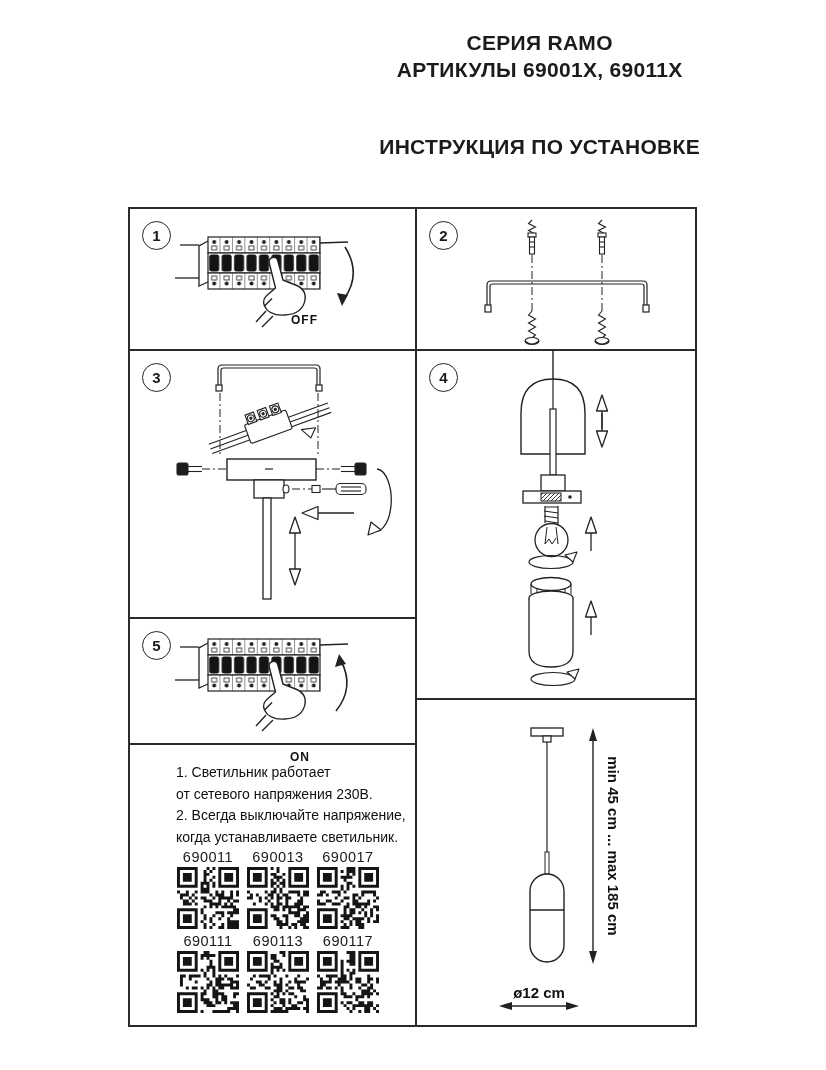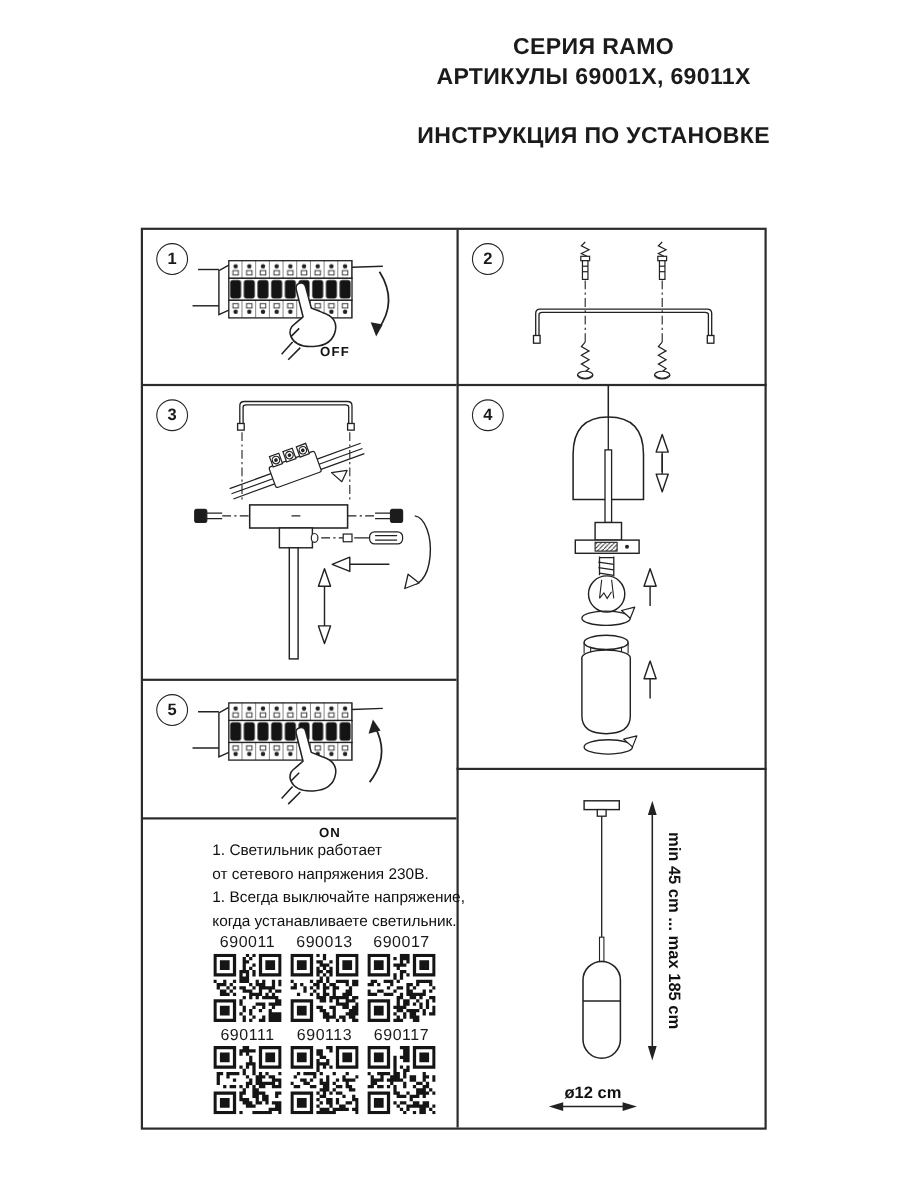--- a/index.html
+++ b/index.html
@@ -9,21 +9,21 @@
   .logo-box{position:absolute;left:133px;top:37px;width:104px;height:124px;
             border:2px solid #242424;box-sizing:border-box;text-align:center;background:#fff;}
   .logo-word{font-family:"Liberation Serif",serif;font-weight:bold;font-size:31px;
              line-height:30px;letter-spacing:0.5px;color:#1d1d1d;}
   .logo-word.first{margin-top:13px;}
   .logo-group{font-size:12.5px;letter-spacing:6px;color:#3a3a3a;margin-top:4px;padding-left:5px;}
   .flag{width:74px;height:9px;margin:6px auto 0;border:1px solid #555;box-sizing:border-box;
         background:linear-gradient(90deg,#3f9b44 0%,#3f9b44 30%,#ffffff 45%,#ffffff 55%,#c22233 70%,#c22233 100%);}
   .titles{position:absolute;right:126px;top:29px;text-align:center;font-weight:bold;
           font-size:21px;line-height:27px;letter-spacing:0.3px;color:#1b1b1b;white-space:nowrap;}
-  .titles .block2{margin-top:27px;}
+  .titles .block2{margin-top:50px;}
   
   .grid{position:absolute;left:128px;top:207px;width:569px;height:820px;
         border:2px solid #2b2b2b;box-sizing:border-box;background:#fff;}
   .div{position:absolute;background:#2b2b2b;}
   .panel{position:absolute;}
   .panel svg{position:absolute;left:0;top:0;}
   .badge{position:absolute;left:12px;top:12px;width:27px;height:27px;border:1.7px solid #242424;
          border-radius:50%;display:flex;align-items:center;justify-content:center;
          font-weight:bold;font-size:15px;background:#fff;z-index:2;}
   .sw-label{position:absolute;font-weight:bold;font-size:12px;letter-spacing:1px;color:#111;}
@@ -243,25 +243,25 @@
         <g transform="translate(0,-8)">
           <use href="#breaker-art"></use>
         </g>
         <use href="#hand-art" transform="translate(142,46)"></use>
         <path d="M206,92 q19,-24 5,-50" fill="none" stroke="#222" stroke-width="1.6"></path>
         <path d="M209,35 l-4,13 l11,-3 z" fill="#222"></path>
       </svg>
       <span class="sw-label" style="left:160px;top:92px;margin-top:39px;">ON</span>
     </div>
 
-    <div class="panel" style="left:0;top:536px;width:285px;height:236px;margin-left:17px;">
+    <div class="panel" style="left:0;top:536px;width:285px;height:236px;">
       <div class="note-text">
         <div>1. Светильник работает</div>
         <div>от сетевого напряжения 230В.</div>
-        <div>1. Всегда выключайте напряжение,</div>
+        <div>2. Всегда выключайте напряжение,</div>
         <div>когда устанавливаете светильник.</div>
       </div>
       <span class="qr-label" style="left:47px;top:104px;">690011</span>
       <span class="qr-label" style="left:117px;top:104px;">690013</span>
       <span class="qr-label" style="left:187px;top:104px;">690017</span>
       <svg class="qr" style="left:47px;top:122px;" viewBox="0 0 63 63">
           <path d="M0 0h3v3h-3zM3 0h3v3h-3zM6 0h3v3h-3zM9 0h3v3h-3zM12 0h3v3h-3zM15 0h3v3h-3zM18 0h3v3h-3zM30 0h3v3h-3zM36 0h3v3h-3zM42 0h3v3h-3zM45 0h3v3h-3zM48 0h3v3h-3zM51 0h3v3h-3zM54 0h3v3h-3zM57 0h3v3h-3zM60 0h3v3h-3zM0 3h3v3h-3zM18 3h3v3h-3zM27 3h3v3h-3zM33 3h3v3h-3zM42 3h3v3h-3zM60 3h3v3h-3zM0 6h3v3h-3zM6 6h3v3h-3zM9 6h3v3h-3zM12 6h3v3h-3zM18 6h3v3h-3zM27 6h3v3h-3zM30 6h3v3h-3zM42 6h3v3h-3zM48 6h3v3h-3zM51 6h3v3h-3zM54 6h3v3h-3zM60 6h3v3h-3zM0 9h3v3h-3zM6 9h3v3h-3zM9 9h3v3h-3zM12 9h3v3h-3zM18 9h3v3h-3zM27 9h3v3h-3zM36 9h3v3h-3zM42 9h3v3h-3zM48 9h3v3h-3zM51 9h3v3h-3zM54 9h3v3h-3zM60 9h3v3h-3zM0 12h3v3h-3zM6 12h3v3h-3zM9 12h3v3h-3zM12 12h3v3h-3zM18 12h3v3h-3zM27 12h3v3h-3zM33 12h3v3h-3zM42 12h3v3h-3zM48 12h3v3h-3zM51 12h3v3h-3zM54 12h3v3h-3zM60 12h3v3h-3zM0 15h3v3h-3zM18 15h3v3h-3zM24 15h3v3h-3zM27 15h3v3h-3zM30 15h3v3h-3zM36 15h3v3h-3zM42 15h3v3h-3zM60 15h3v3h-3zM0 18h3v3h-3zM3 18h3v3h-3zM6 18h3v3h-3zM9 18h3v3h-3zM12 18h3v3h-3zM15 18h3v3h-3zM18 18h3v3h-3zM24 18h3v3h-3zM30 18h3v3h-3zM36 18h3v3h-3zM42 18h3v3h-3zM45 18h3v3h-3zM48 18h3v3h-3zM51 18h3v3h-3zM54 18h3v3h-3zM57 18h3v3h-3zM60 18h3v3h-3zM24 21h3v3h-3zM27 21h3v3h-3zM30 21h3v3h-3zM0 24h3v3h-3zM9 24h3v3h-3zM18 24h3v3h-3zM24 24h3v3h-3zM27 24h3v3h-3zM30 24h3v3h-3zM39 24h3v3h-3zM45 24h3v3h-3zM54 24h3v3h-3zM60 24h3v3h-3zM3 27h3v3h-3zM6 27h3v3h-3zM9 27h3v3h-3zM15 27h3v3h-3zM33 27h3v3h-3zM39 27h3v3h-3zM42 27h3v3h-3zM45 27h3v3h-3zM54 27h3v3h-3zM60 27h3v3h-3zM3 30h3v3h-3zM12 30h3v3h-3zM18 30h3v3h-3zM24 30h3v3h-3zM27 30h3v3h-3zM36 30h3v3h-3zM42 30h3v3h-3zM45 30h3v3h-3zM48 30h3v3h-3zM51 30h3v3h-3zM54 30h3v3h-3zM6 33h3v3h-3zM9 33h3v3h-3zM15 33h3v3h-3zM27 33h3v3h-3zM30 33h3v3h-3zM33 33h3v3h-3zM42 33h3v3h-3zM51 33h3v3h-3zM57 33h3v3h-3zM60 33h3v3h-3zM6 36h3v3h-3zM9 36h3v3h-3zM12 36h3v3h-3zM18 36h3v3h-3zM33 36h3v3h-3zM36 36h3v3h-3zM39 36h3v3h-3zM42 36h3v3h-3zM48 36h3v3h-3zM54 36h3v3h-3zM27 39h3v3h-3zM33 39h3v3h-3zM39 39h3v3h-3zM45 39h3v3h-3zM48 39h3v3h-3zM51 39h3v3h-3zM54 39h3v3h-3zM57 39h3v3h-3zM0 42h3v3h-3zM3 42h3v3h-3zM6 42h3v3h-3zM9 42h3v3h-3zM12 42h3v3h-3zM15 42h3v3h-3zM18 42h3v3h-3zM24 42h3v3h-3zM57 42h3v3h-3zM60 42h3v3h-3zM0 45h3v3h-3zM18 45h3v3h-3zM24 45h3v3h-3zM39 45h3v3h-3zM42 45h3v3h-3zM45 45h3v3h-3zM51 45h3v3h-3zM54 45h3v3h-3zM57 45h3v3h-3zM60 45h3v3h-3zM0 48h3v3h-3zM6 48h3v3h-3zM9 48h3v3h-3zM12 48h3v3h-3zM18 48h3v3h-3zM27 48h3v3h-3zM36 48h3v3h-3zM45 48h3v3h-3zM54 48h3v3h-3zM0 51h3v3h-3zM6 51h3v3h-3zM9 51h3v3h-3zM12 51h3v3h-3zM18 51h3v3h-3zM27 51h3v3h-3zM33 51h3v3h-3zM42 51h3v3h-3zM51 51h3v3h-3zM0 54h3v3h-3zM6 54h3v3h-3zM9 54h3v3h-3zM12 54h3v3h-3zM18 54h3v3h-3zM24 54h3v3h-3zM33 54h3v3h-3zM51 54h3v3h-3zM54 54h3v3h-3zM57 54h3v3h-3zM60 54h3v3h-3zM0 57h3v3h-3zM18 57h3v3h-3zM27 57h3v3h-3zM36 57h3v3h-3zM45 57h3v3h-3zM51 57h3v3h-3zM54 57h3v3h-3zM57 57h3v3h-3zM60 57h3v3h-3zM0 60h3v3h-3zM3 60h3v3h-3zM6 60h3v3h-3zM9 60h3v3h-3zM12 60h3v3h-3zM15 60h3v3h-3zM18 60h3v3h-3zM27 60h3v3h-3zM33 60h3v3h-3zM42 60h3v3h-3zM45 60h3v3h-3zM51 60h3v3h-3zM54 60h3v3h-3zM57 60h3v3h-3zM60 60h3v3h-3z" fill="#151515"></path>
         </svg>
       <svg class="qr" style="left:117px;top:122px;" viewBox="0 0 63 63">
           <path d="M0 0h3v3h-3zM3 0h3v3h-3zM6 0h3v3h-3zM9 0h3v3h-3zM12 0h3v3h-3zM15 0h3v3h-3zM18 0h3v3h-3zM24 0h3v3h-3zM30 0h3v3h-3zM42 0h3v3h-3zM45 0h3v3h-3zM48 0h3v3h-3zM51 0h3v3h-3zM54 0h3v3h-3zM57 0h3v3h-3zM60 0h3v3h-3zM0 3h3v3h-3zM18 3h3v3h-3zM30 3h3v3h-3zM42 3h3v3h-3zM60 3h3v3h-3zM0 6h3v3h-3zM6 6h3v3h-3zM9 6h3v3h-3zM12 6h3v3h-3zM18 6h3v3h-3zM24 6h3v3h-3zM27 6h3v3h-3zM36 6h3v3h-3zM42 6h3v3h-3zM48 6h3v3h-3zM51 6h3v3h-3zM54 6h3v3h-3zM60 6h3v3h-3zM0 9h3v3h-3zM6 9h3v3h-3zM9 9h3v3h-3zM12 9h3v3h-3zM18 9h3v3h-3zM27 9h3v3h-3zM30 9h3v3h-3zM33 9h3v3h-3zM42 9h3v3h-3zM48 9h3v3h-3zM51 9h3v3h-3zM54 9h3v3h-3zM60 9h3v3h-3zM0 12h3v3h-3zM6 12h3v3h-3zM9 12h3v3h-3zM12 12h3v3h-3zM18 12h3v3h-3zM24 12h3v3h-3zM30 12h3v3h-3zM36 12h3v3h-3zM42 12h3v3h-3zM48 12h3v3h-3zM51 12h3v3h-3zM54 12h3v3h-3zM60 12h3v3h-3zM0 15h3v3h-3zM18 15h3v3h-3zM24 15h3v3h-3zM27 15h3v3h-3zM33 15h3v3h-3zM36 15h3v3h-3zM42 15h3v3h-3zM60 15h3v3h-3zM0 18h3v3h-3zM3 18h3v3h-3zM6 18h3v3h-3zM9 18h3v3h-3zM12 18h3v3h-3zM15 18h3v3h-3zM18 18h3v3h-3zM24 18h3v3h-3zM30 18h3v3h-3zM36 18h3v3h-3zM42 18h3v3h-3zM45 18h3v3h-3zM48 18h3v3h-3zM51 18h3v3h-3zM54 18h3v3h-3zM57 18h3v3h-3zM60 18h3v3h-3zM27 21h3v3h-3zM33 21h3v3h-3zM0 24h3v3h-3zM18 24h3v3h-3zM24 24h3v3h-3zM27 24h3v3h-3zM33 24h3v3h-3zM42 24h3v3h-3zM45 24h3v3h-3zM48 24h3v3h-3zM51 24h3v3h-3zM57 24h3v3h-3zM60 24h3v3h-3zM3 27h3v3h-3zM9 27h3v3h-3zM21 27h3v3h-3zM24 27h3v3h-3zM30 27h3v3h-3zM36 27h3v3h-3zM39 27h3v3h-3zM51 27h3v3h-3zM57 27h3v3h-3zM60 27h3v3h-3zM0 30h3v3h-3zM3 30h3v3h-3zM12 30h3v3h-3zM18 30h3v3h-3zM24 30h3v3h-3zM30 30h3v3h-3zM33 30h3v3h-3zM39 30h3v3h-3zM42 30h3v3h-3zM54 30h3v3h-3zM12 33h3v3h-3zM21 33h3v3h-3zM30 33h3v3h-3zM39 33h3v3h-3zM51 33h3v3h-3zM54 33h3v3h-3zM6 36h3v3h-3zM18 36h3v3h-3zM24 36h3v3h-3zM30 36h3v3h-3zM33 36h3v3h-3zM39 36h3v3h-3zM48 36h3v3h-3zM51 36h3v3h-3zM54 36h3v3h-3zM24 39h3v3h-3zM27 39h3v3h-3zM30 39h3v3h-3zM36 39h3v3h-3zM39 39h3v3h-3zM42 39h3v3h-3zM45 39h3v3h-3zM48 39h3v3h-3zM51 39h3v3h-3zM57 39h3v3h-3zM60 39h3v3h-3zM0 42h3v3h-3zM3 42h3v3h-3zM6 42h3v3h-3zM9 42h3v3h-3zM12 42h3v3h-3zM15 42h3v3h-3zM18 42h3v3h-3zM27 42h3v3h-3zM30 42h3v3h-3zM36 42h3v3h-3zM42 42h3v3h-3zM51 42h3v3h-3zM54 42h3v3h-3zM57 42h3v3h-3zM0 45h3v3h-3zM18 45h3v3h-3zM42 45h3v3h-3zM45 45h3v3h-3zM48 45h3v3h-3zM51 45h3v3h-3zM60 45h3v3h-3zM0 48h3v3h-3zM6 48h3v3h-3zM9 48h3v3h-3zM12 48h3v3h-3zM18 48h3v3h-3zM24 48h3v3h-3zM27 48h3v3h-3zM36 48h3v3h-3zM39 48h3v3h-3zM48 48h3v3h-3zM51 48h3v3h-3zM57 48h3v3h-3zM60 48h3v3h-3zM0 51h3v3h-3zM6 51h3v3h-3zM9 51h3v3h-3zM12 51h3v3h-3zM18 51h3v3h-3zM27 51h3v3h-3zM30 51h3v3h-3zM39 51h3v3h-3zM54 51h3v3h-3zM57 51h3v3h-3zM60 51h3v3h-3zM0 54h3v3h-3zM6 54h3v3h-3zM9 54h3v3h-3zM12 54h3v3h-3zM18 54h3v3h-3zM30 54h3v3h-3zM33 54h3v3h-3zM39 54h3v3h-3zM51 54h3v3h-3zM54 54h3v3h-3zM57 54h3v3h-3zM60 54h3v3h-3zM0 57h3v3h-3zM18 57h3v3h-3zM30 57h3v3h-3zM33 57h3v3h-3zM36 57h3v3h-3zM39 57h3v3h-3zM45 57h3v3h-3zM48 57h3v3h-3zM54 57h3v3h-3zM57 57h3v3h-3zM0 60h3v3h-3zM3 60h3v3h-3zM6 60h3v3h-3zM9 60h3v3h-3zM12 60h3v3h-3zM15 60h3v3h-3zM18 60h3v3h-3zM33 60h3v3h-3zM42 60h3v3h-3zM48 60h3v3h-3zM57 60h3v3h-3zM60 60h3v3h-3z" fill="#151515"></path>

